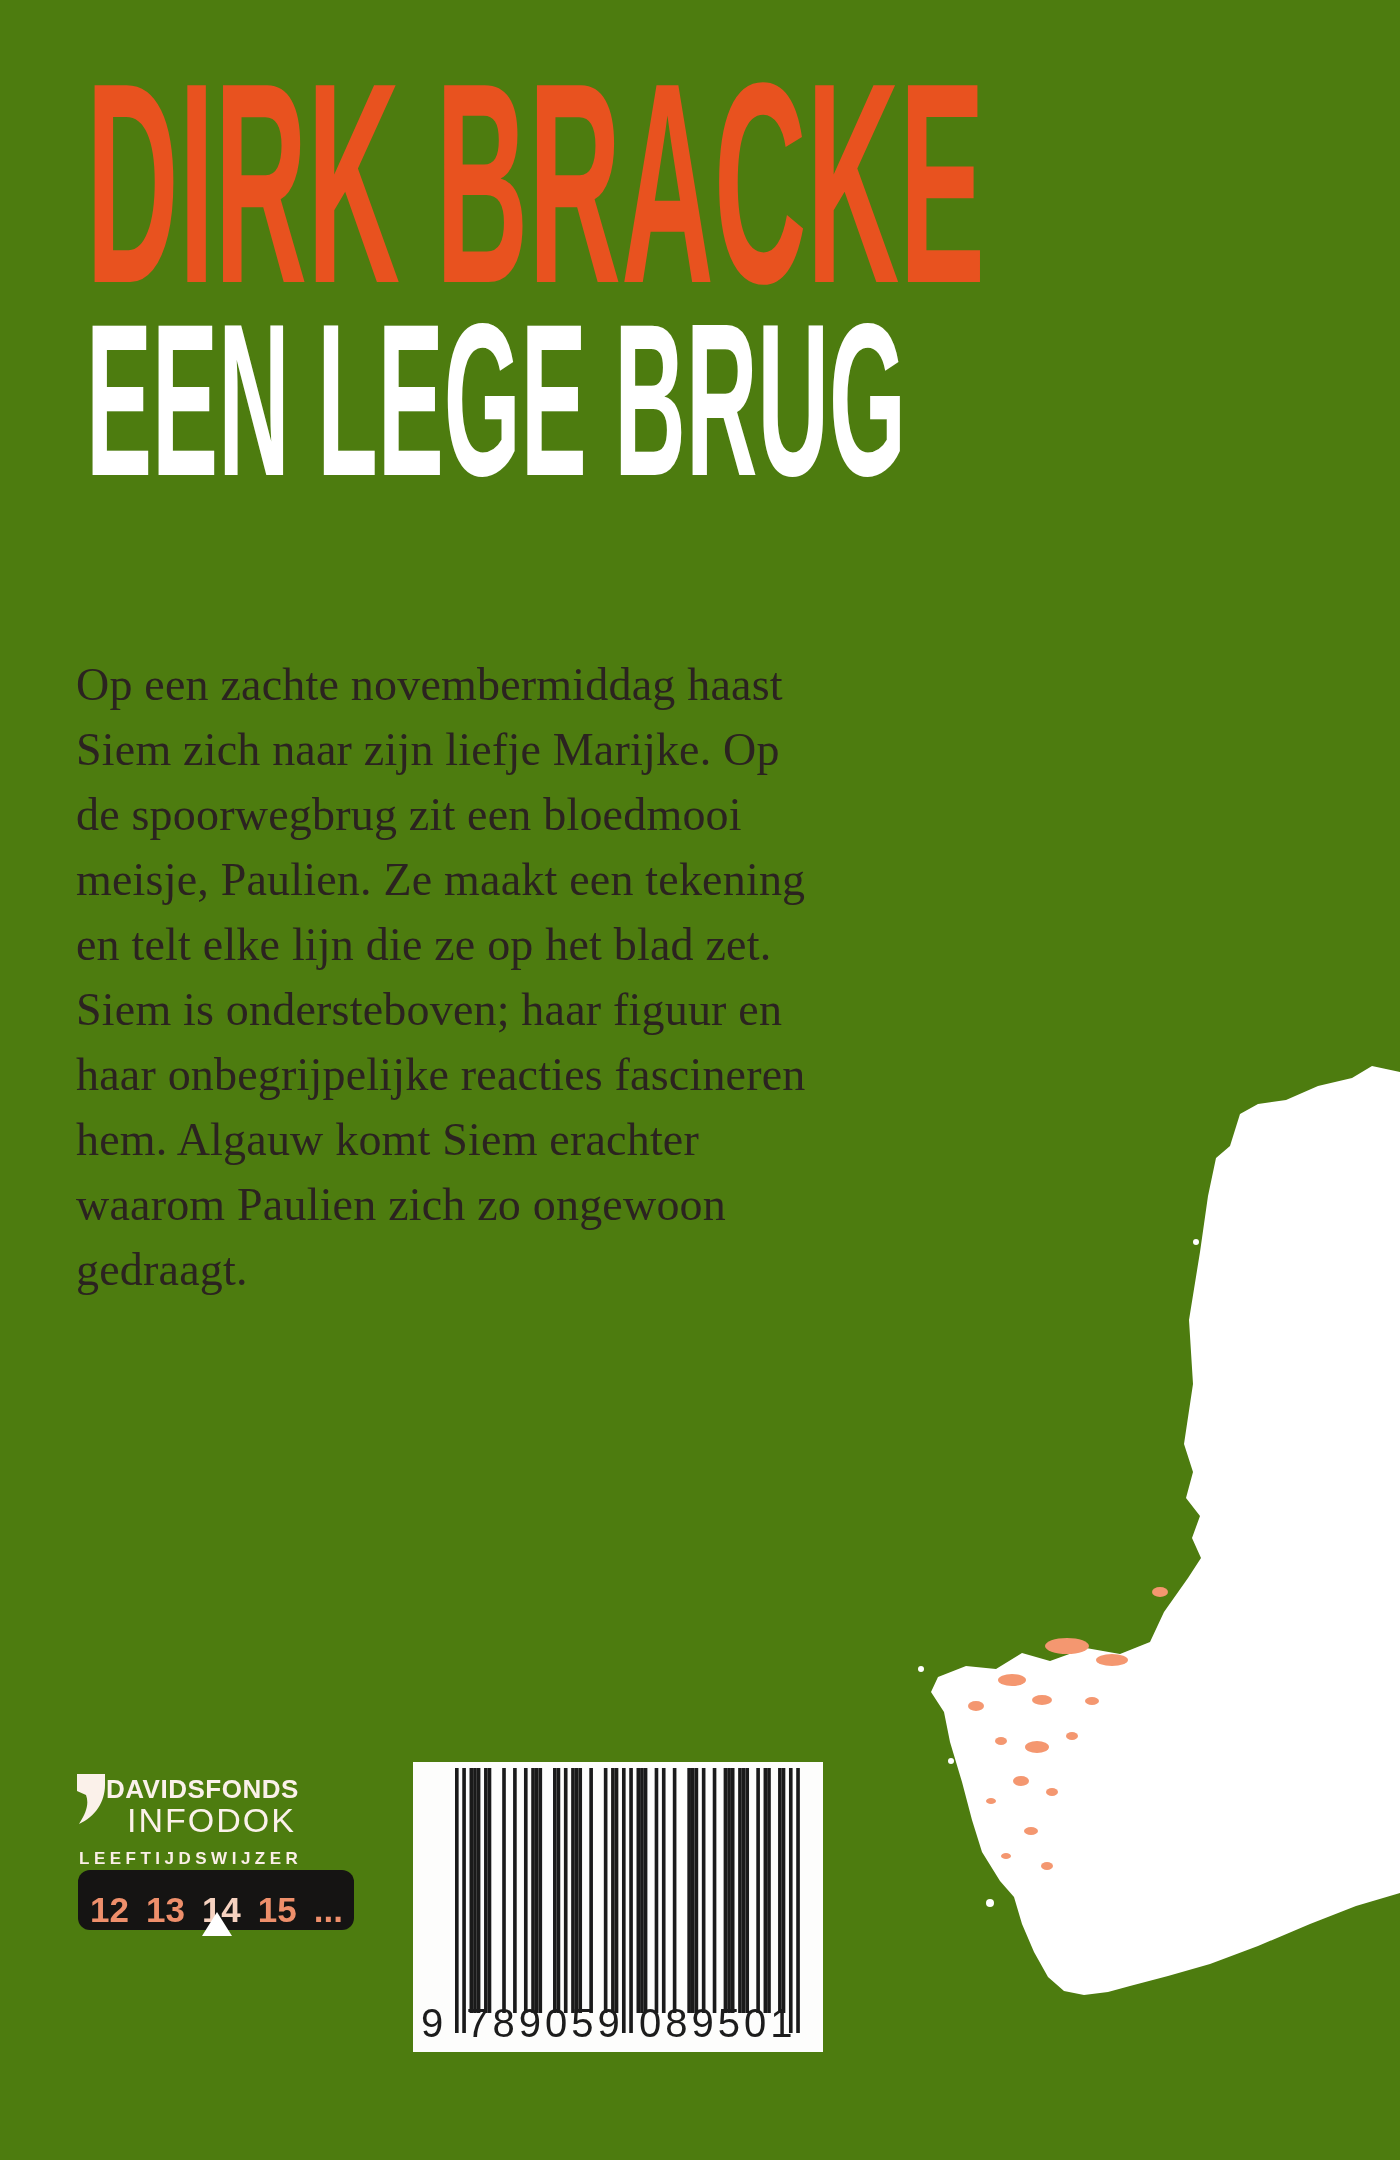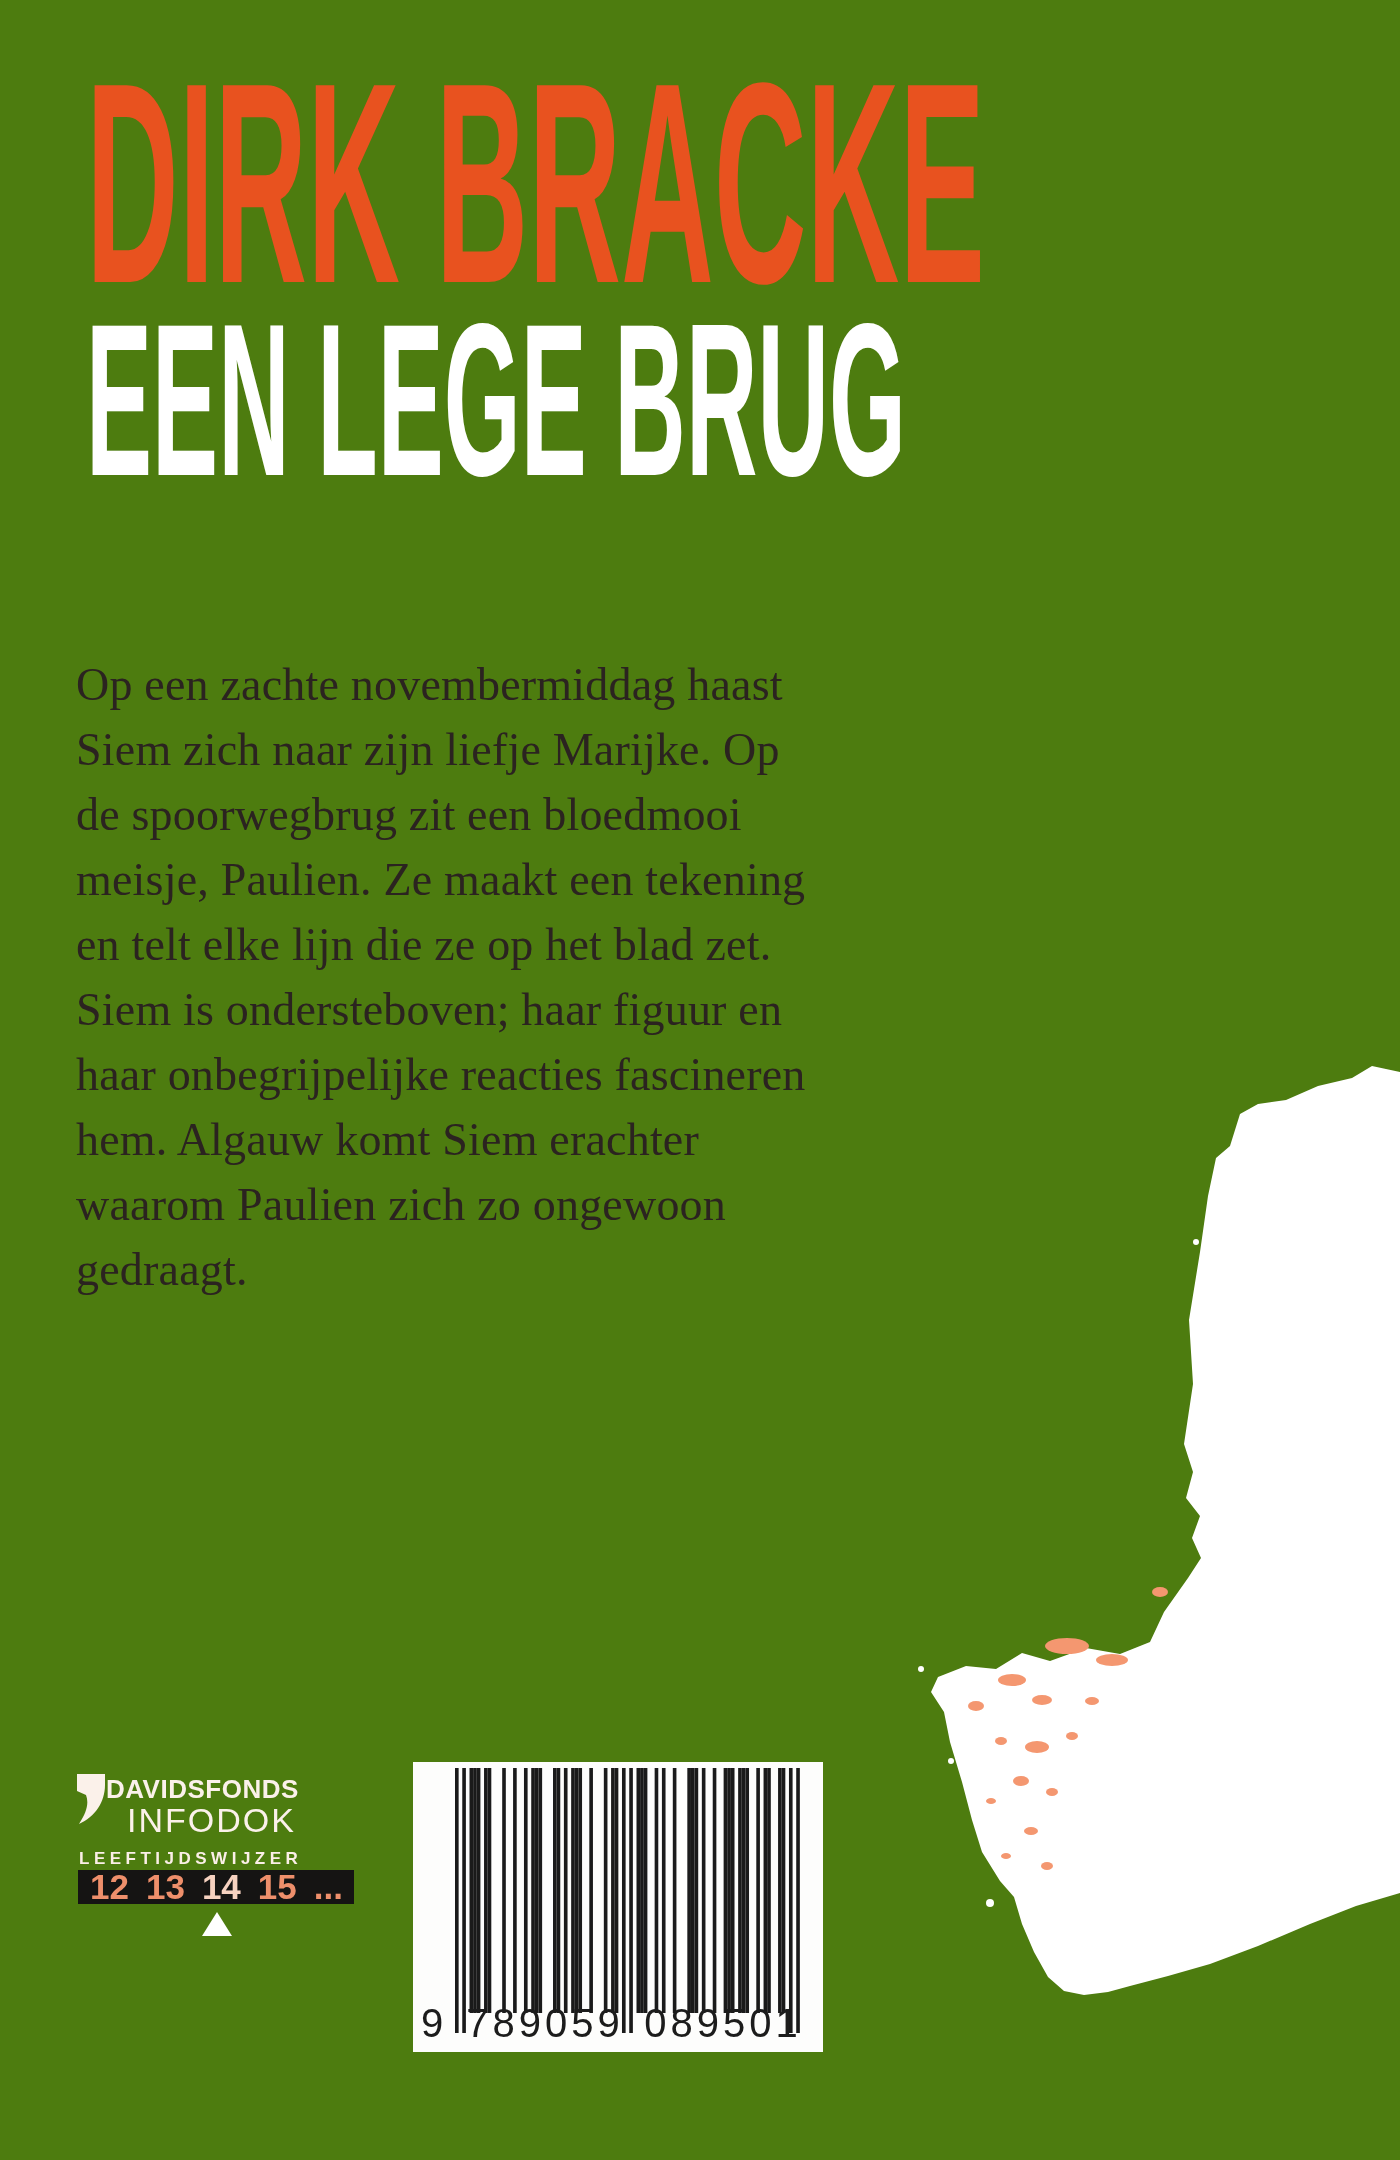--- a/index.html
+++ b/index.html
@@ -41,26 +41,26 @@
   }
   .pub-imprint{
     position:absolute;left:88px;top:1801px;
     font-size:34px;font-weight:normal;color:#FBF1EA;letter-spacing:2px;margin-left:39px;
   }
   .age-label{
     position:absolute;left:79px;top:1849px;
     font-size:17px;color:#FBEFE7;letter-spacing:4.5px;font-weight:bold;
   }
   .age-bar{
-    position:absolute;left:78px;top:1870px;width:276px;height:34px;
+    position:absolute;left:78px;top:1870px;width:276px;height:60px;
     background:#151413;
-    display:flex;align-items:center;
+    display:flex;align-items:flex-end;
     padding-left:12px;box-sizing:border-box;
     gap:17px;
-    font-size:35px;font-weight:bold;color:#EE8F6B;
+    font-size:35px;font-weight:bold;color:#EE8F6B;border-radius:12px;
   }
   .age-bar span{display:inline-block;}
   .age-bar span:nth-child(3){color:#F6D2C0;}
   .age-pointer{
     position:absolute;left:202px;top:1912px;
     width:0;height:0;
     border-left:15px solid transparent;
     border-right:15px solid transparent;
     border-bottom:24px solid #FFFFFF;
   }
@@ -70,21 +70,21 @@
     background:#FDFDFC;
   }
   .barcode-box svg{position:absolute;left:0;top:0;}
   .bc-digit{
     position:absolute;bottom:6px;
     font-family:"Liberation Sans", sans-serif;
     font-size:40px;color:#1C1C1C;letter-spacing:4px;
   }
   .bc-prefix{left:8px;}
   .bc-group1{left:48px;width:168px;text-align:center;margin-top:28px;}
-  .bc-group2{left:226px;width:168px;text-align:center;}
+  .bc-group2{left:226px;width:168px;}
 </style>
 </head>
 <body>
 
 <div id="cover">
 
   <svg class="art-svg" viewBox="0 0 1400 2160" aria-hidden="true">
     <path fill="#FFFFFF" d="
       M1400 1072
       L1372 1066 L1352 1078 L1318 1086 L1286 1100 L1258 1104 L1240 1114

